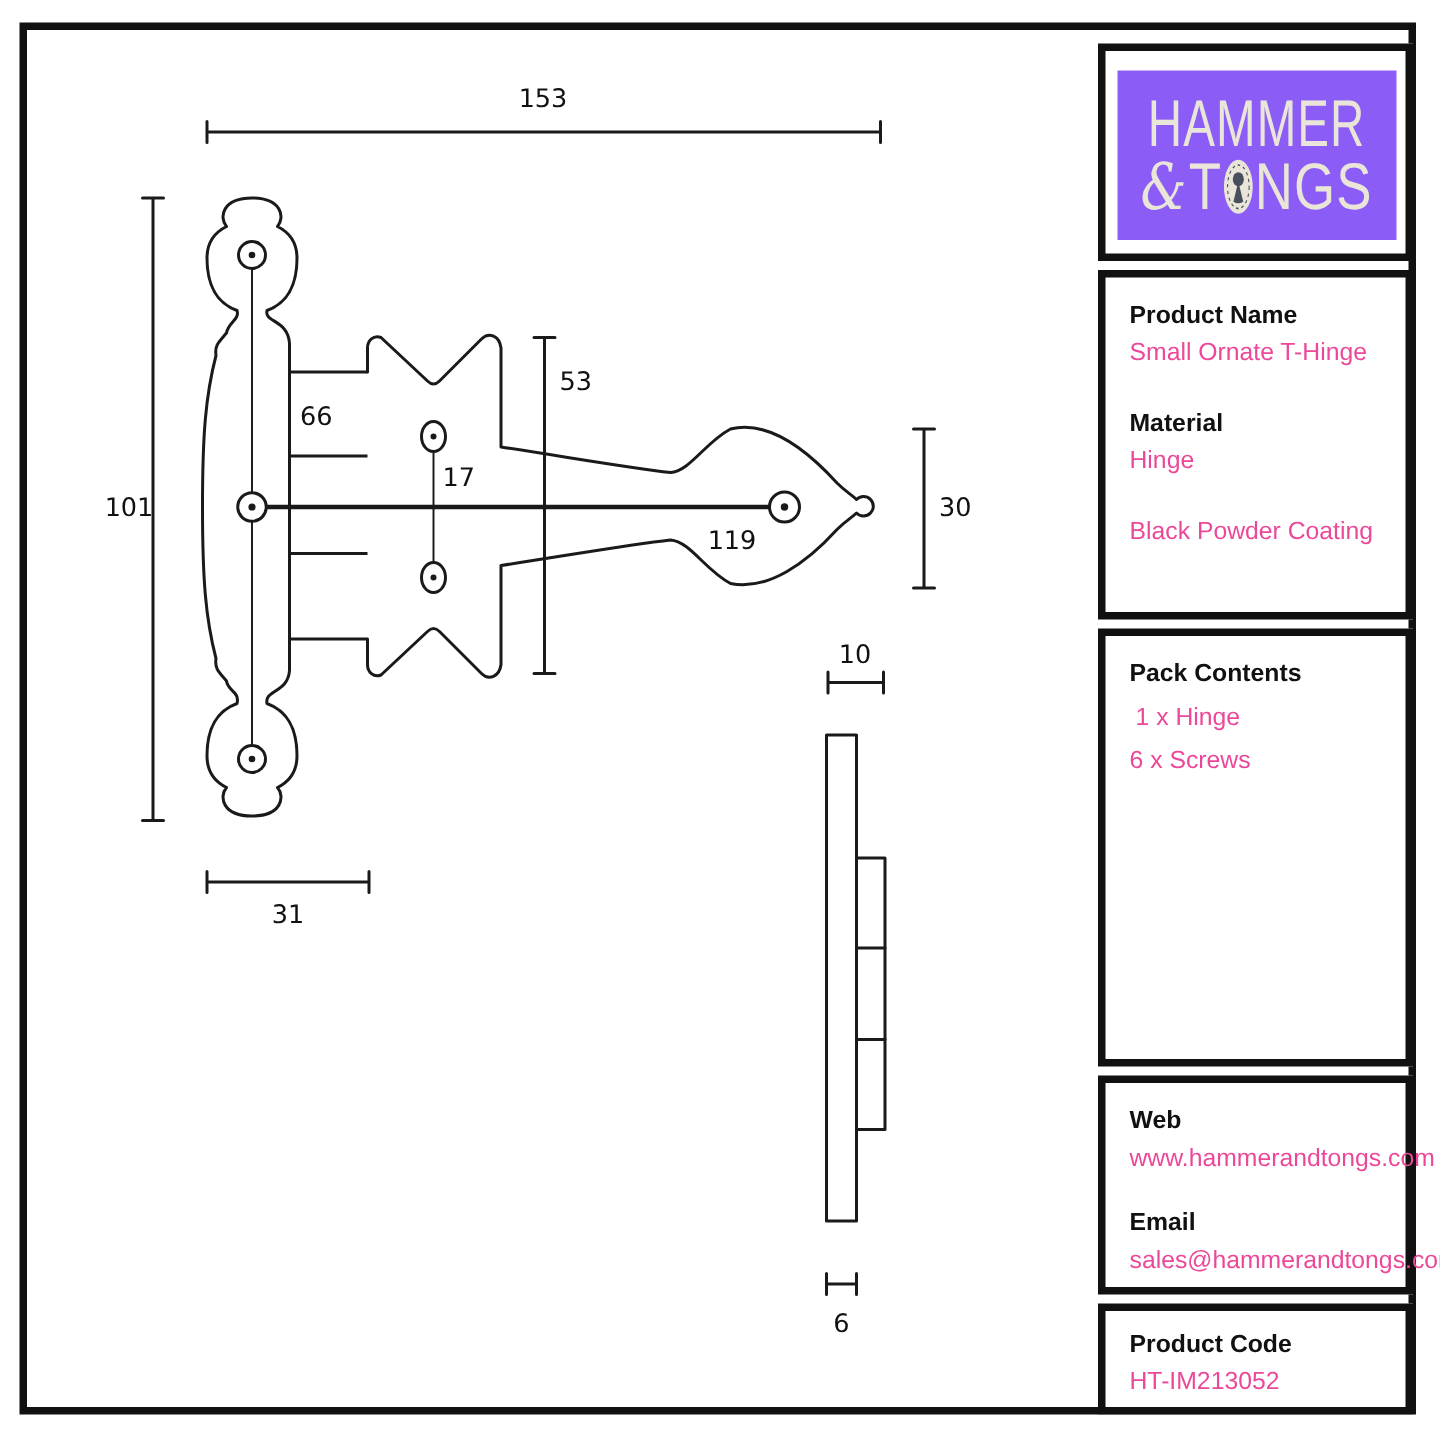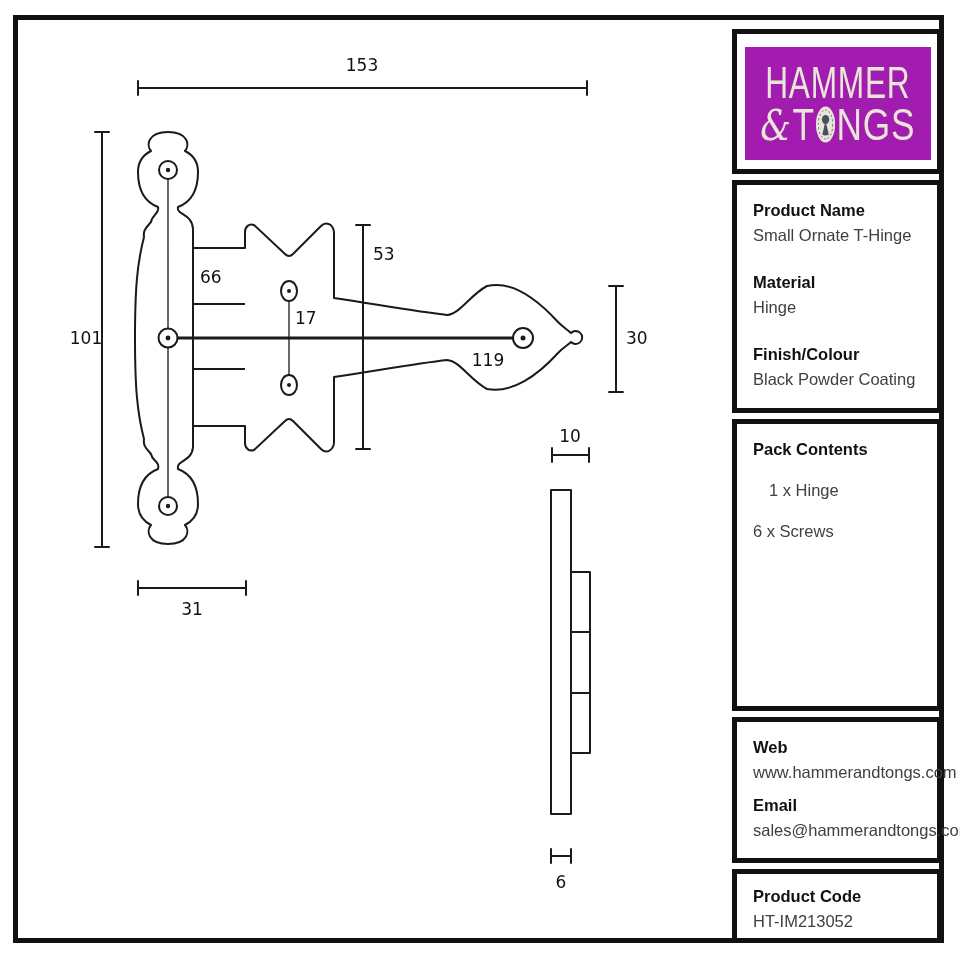--- a/index.html
+++ b/index.html
@@ -13,26 +13,26 @@
   .sbox{position:absolute;left:732px;width:210px;border:5px solid #111;
         box-sizing:border-box;background:#fff;}
   .logo-box{top:29px;height:145px;}
   .info-box{top:180px;height:233px;}
   .pack-box{top:419px;height:292px;}
   .web-box{top:717px;height:146px;}
   .code-box{top:869px;height:74px;}
 
   .sbox .inner{padding:13px 10px 0 16px;}
   .field-label{font-weight:bold;font-size:16.5px;line-height:25px;margin:0;}
-  .field-value{font-size:16.5px;line-height:25px;margin:0 0 22px 0;color:#404040;}
+  .field-value{font-size:16.5px;line-height:25px;margin:0 0 22px 0;color:#ec4899;}
   .field-value.last{margin-bottom:0;}
 
   
   .logo{position:absolute;left:8px;top:13px;width:186px;height:113px;
-        background:#a21caf;display:flex;flex-direction:column;align-items:center;
+        background:#8b5cf6;display:flex;flex-direction:column;align-items:center;
         justify-content:center;gap:2px;overflow:hidden;}
   .logo-line1{color:#eae5d9;font-size:44px;line-height:40px;letter-spacing:1px;
         transform:scaleX(0.72);white-space:nowrap;}
   .logo-line2{display:flex;align-items:center;color:#eae5d9;
         transform:scaleX(0.80);white-space:nowrap;}
   .logo-amp{font-family:"DejaVu Serif",serif;font-style:italic;font-size:43px;
         line-height:40px;margin-right:2px;}
   .logo-tx{font-size:44px;line-height:40px;letter-spacing:1px;}
   .keyhole{margin:0 1px;display:block;}
 
@@ -170,37 +170,36 @@
       </div>
     </div>
   </div>
 
   <div class="sbox info-box">
     <div class="inner">
       <p class="field-label">Product Name</p>
       <p class="field-value">Small Ornate T-Hinge</p>
       <p class="field-label">Material</p>
       <p class="field-value">Hinge</p>
-      <p class="field-label">Finish/Colour</p>
       <p class="field-value last">Black Powder Coating</p>
     </div>
   </div>
 
   <div class="sbox pack-box">
     <div class="inner">
       <p class="field-label">Pack Contents</p>
-      <p class="field-value last" style="margin:16px">1 x Hinge</p>
+      <p class="field-value last" style="margin:4px">1 x Hinge</p>
       <p class="field-value last" style="margin:0">6 x Screws</p>
     </div>
   </div>
 
   <div class="sbox web-box">
     <div class="inner">
       <p class="field-label">Web</p>
-      <p class="field-value" style="margin-bottom:8px">www.hammerandtongs.com</p>
+      <p class="field-value" style="margin-bottom:18px">www.hammerandtongs.com</p>
       <p class="field-label">Email</p>
       <p class="field-value last">sales@hammerandtongs.com</p>
     </div>
   </div>
 
   <div class="sbox code-box">
     <div class="inner" style="padding-top:10px">
       <p class="field-label">Product Code</p>
       <p class="field-value last">HT-IM213052</p>
     </div>

